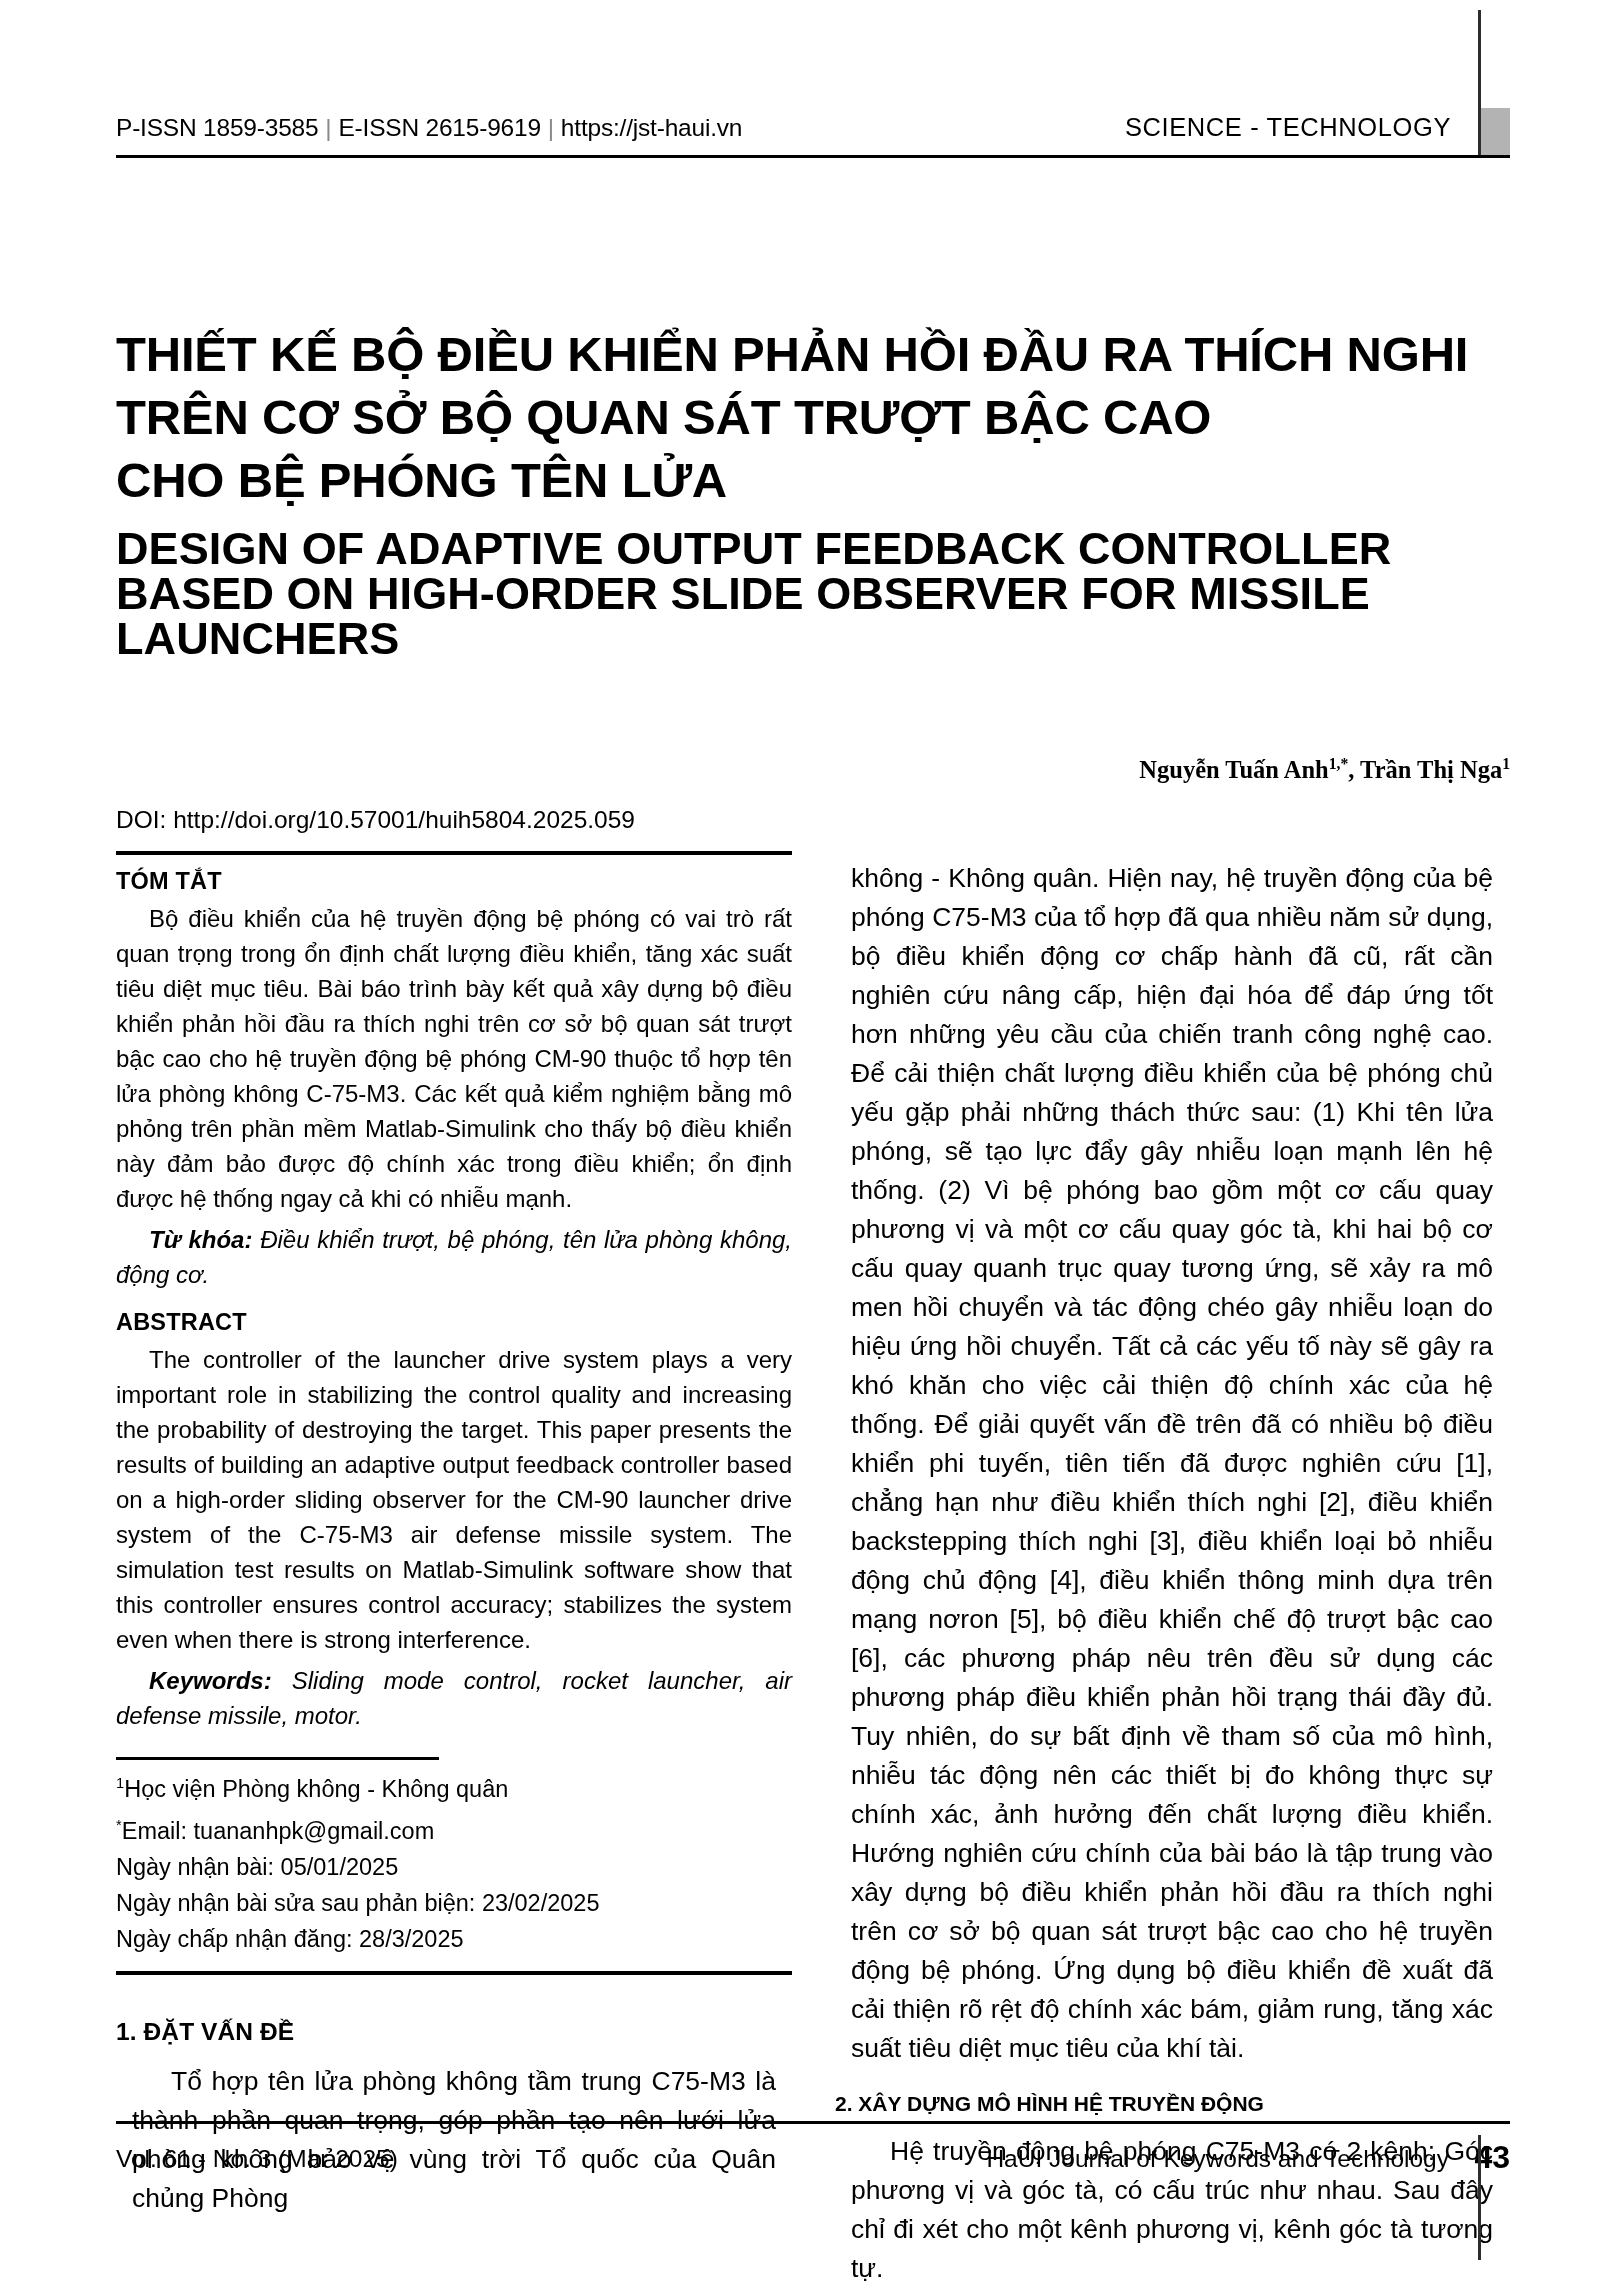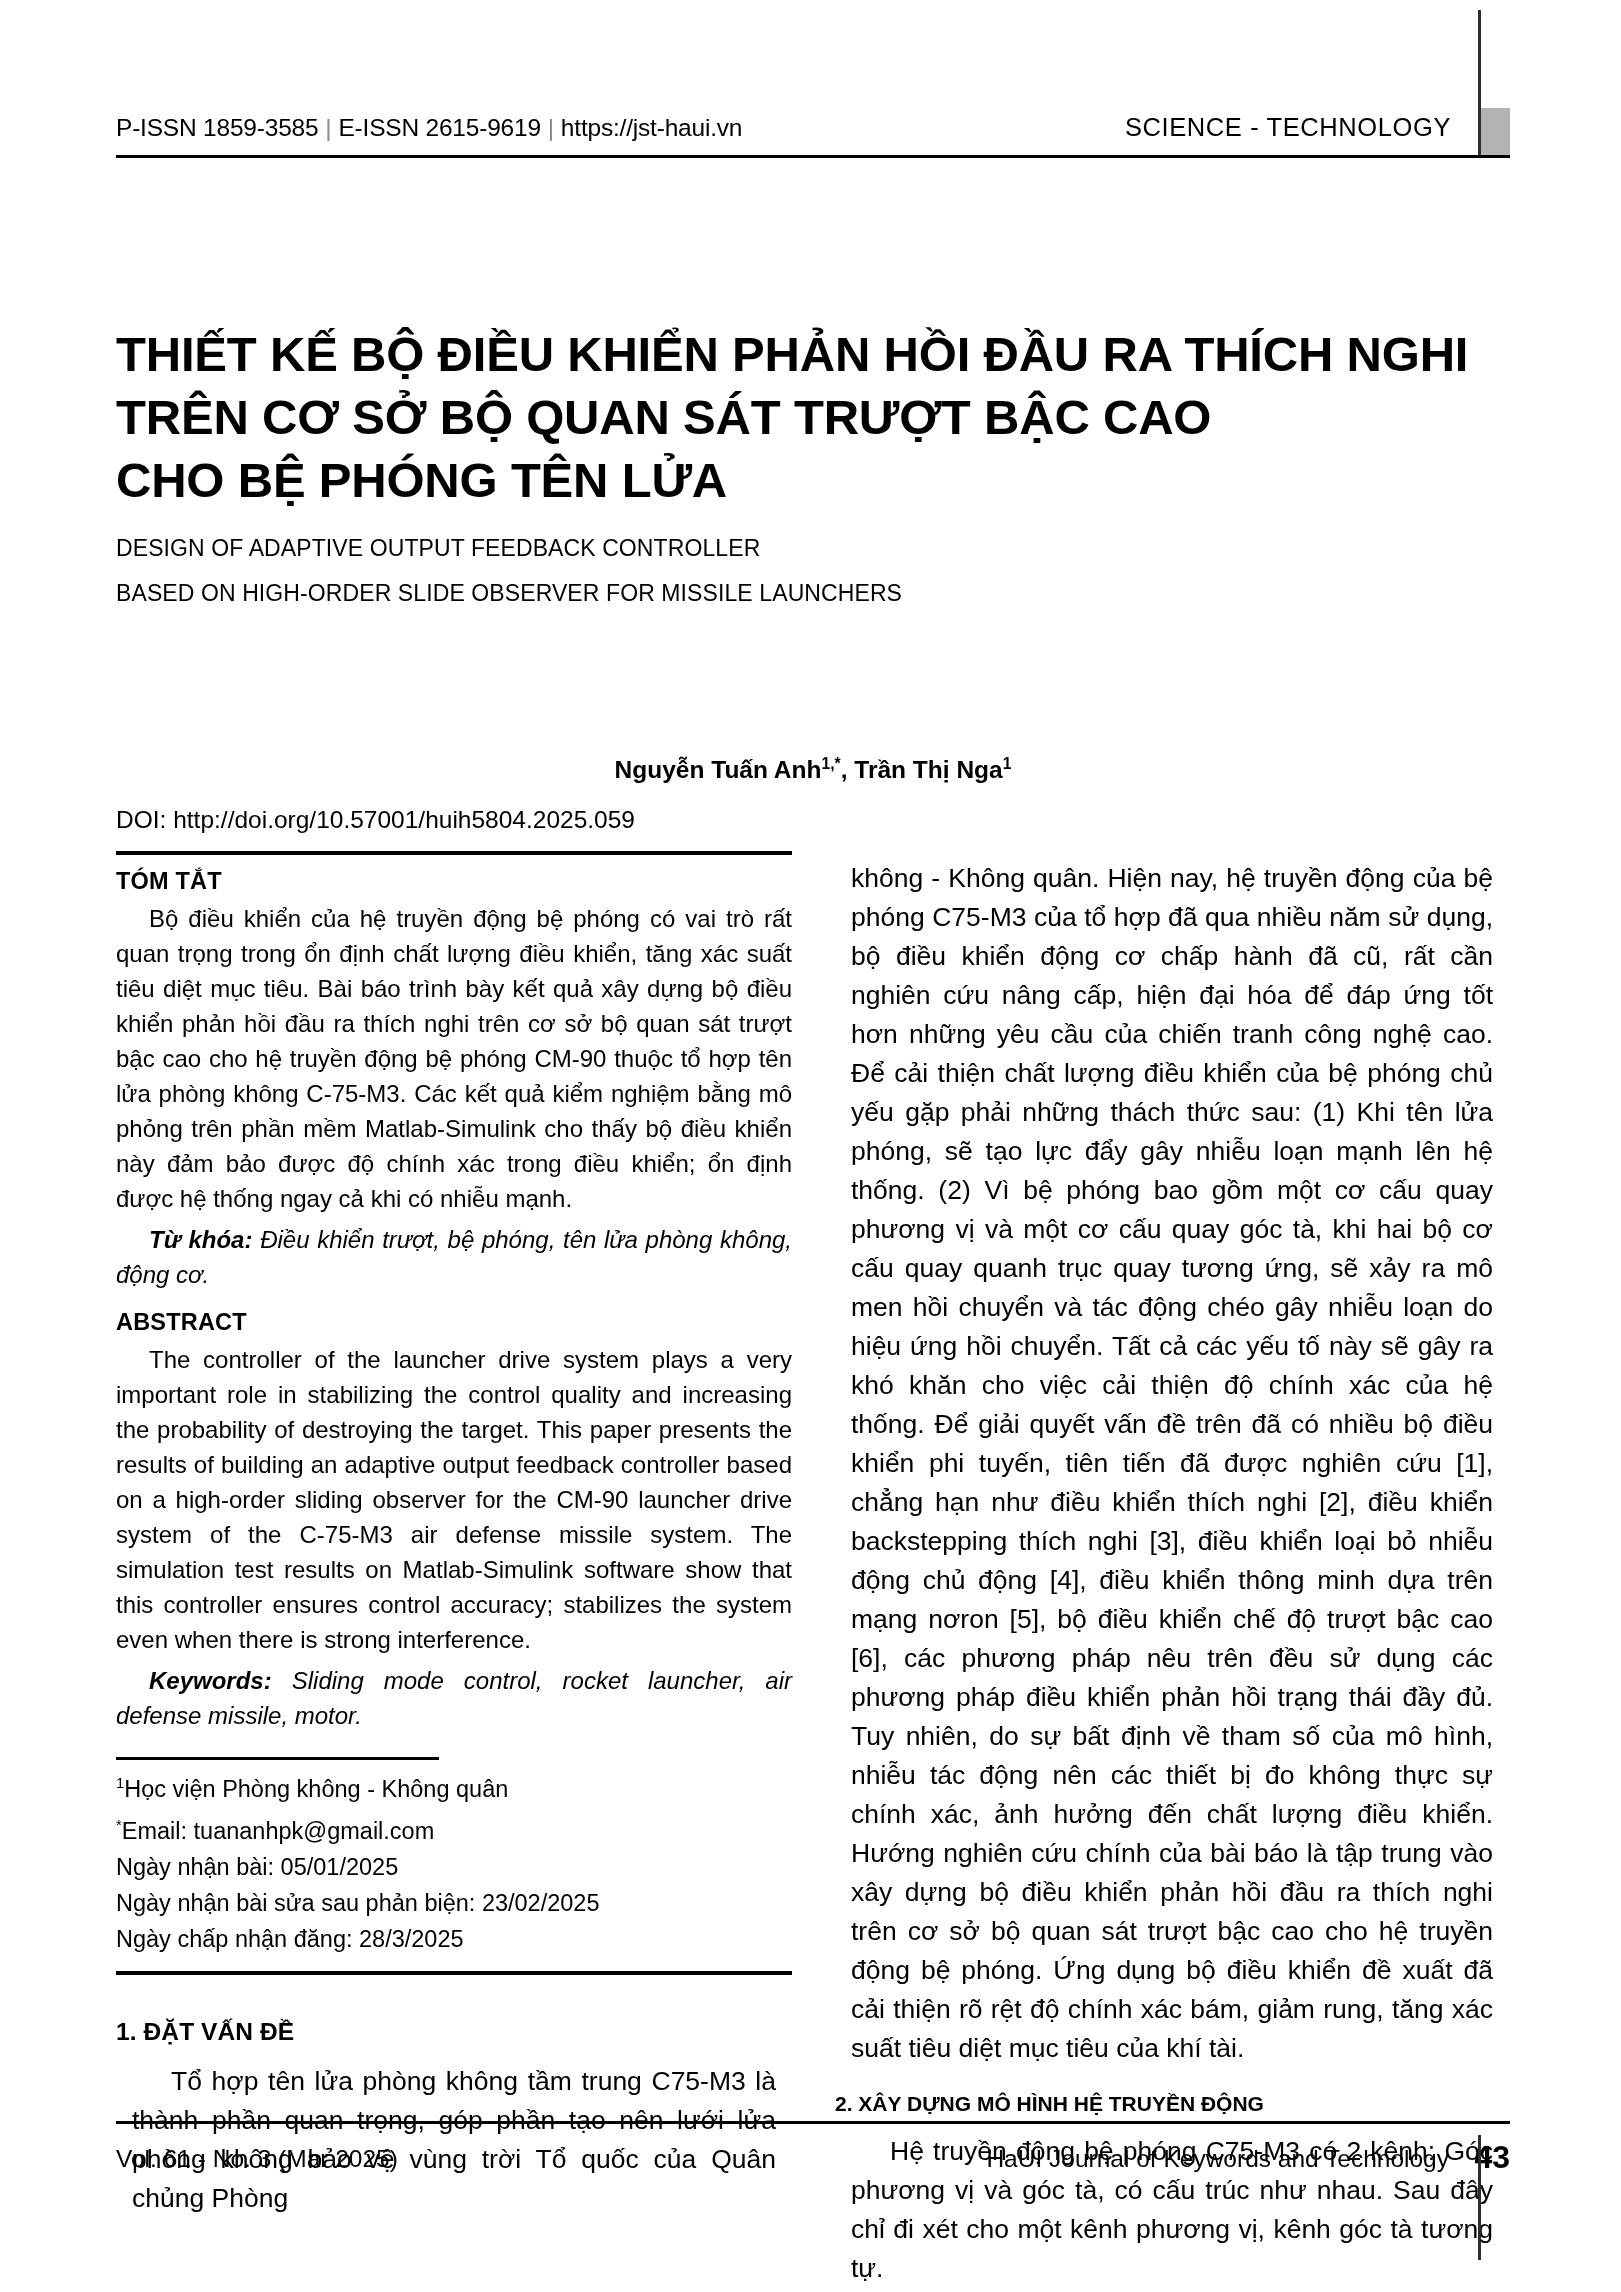--- a/index.html
+++ b/index.html
@@ -90,39 +90,40 @@
   .title-vn {
     font-size: 49px;
     font-weight: bold;
     font-stretch: condensed;
     line-height: 63px;
     letter-spacing: -0.2px;
     margin: 0;
     text-transform: uppercase;
   }
   .title-en {
-    font-size: 23px;
-    font-weight: 400;
+    font-size: 45px;
+    font-weight: 700;
     font-stretch: condensed;
     line-height: 45px;
     letter-spacing: 0.1px;
     margin: 13.7px 0 0 0;
     text-transform: uppercase;
   }
 
   
   .authors {
     position: absolute;
     left: 116px;
     top: 755px;
     width: 1394px;
-    text-align: center;
-    font-size: 24.5px;
-    font-weight: bold;
-    font-stretch: condensed;
+    text-align: right;
+    font-size: 24.5px;
+    font-weight: bold;
+    font-stretch: condensed;
+    font-family: Liberation Serif, serif;
   }
   .authors sup { font-size: 15.7px; }
   .doi {
     position: absolute;
     left: 116px;
     top: 806px;
     font-size: 24.5px;
     font-stretch: condensed;
   }
   .doi-rule {

